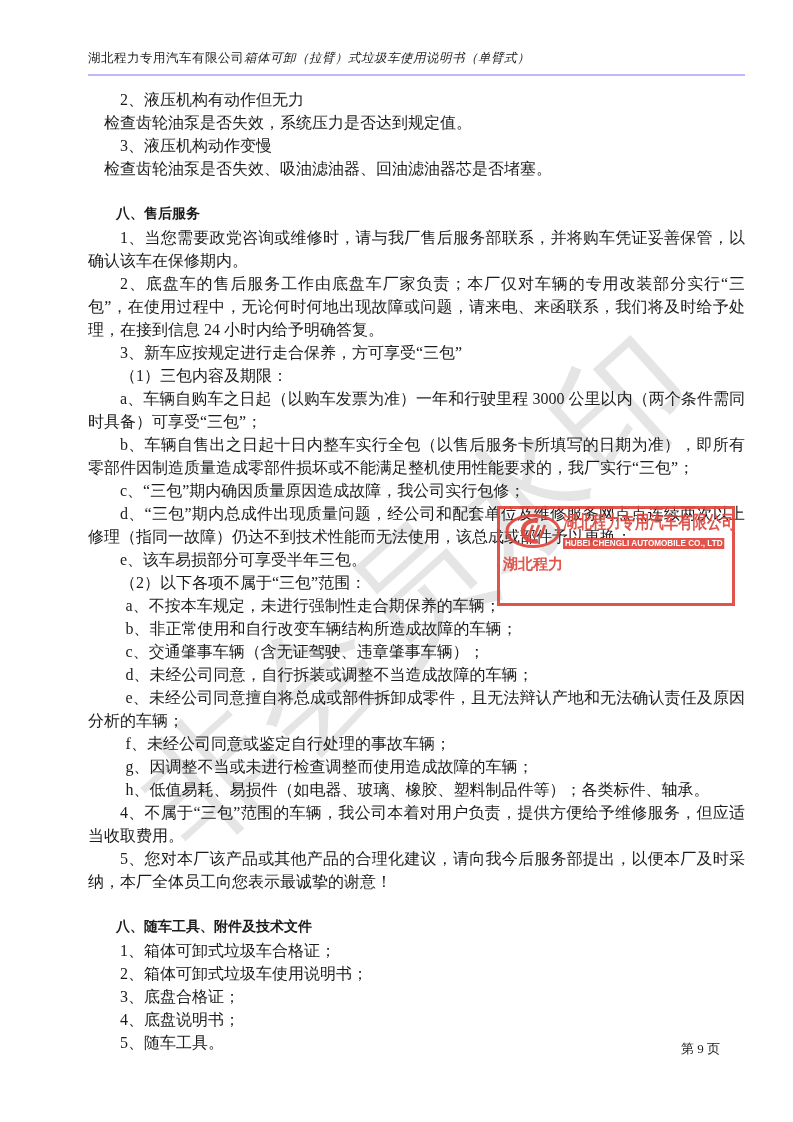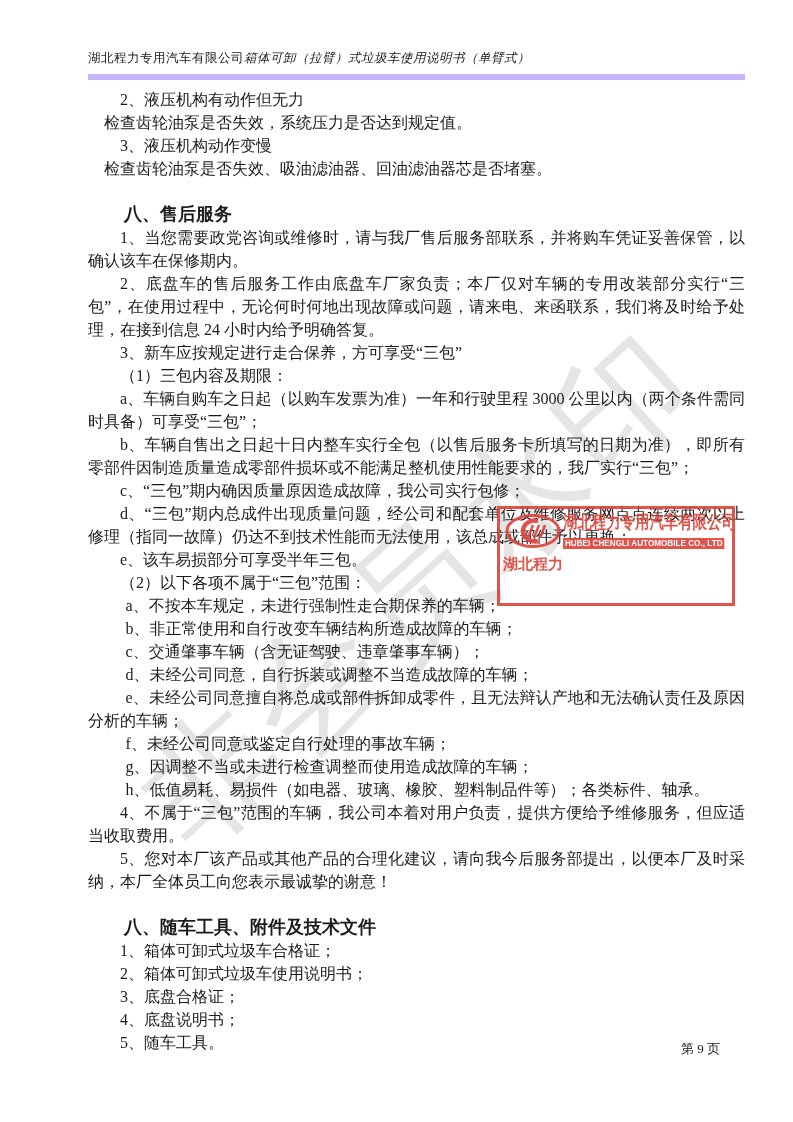--- a/index.html
+++ b/index.html
@@ -7,21 +7,21 @@
     position:relative;
     width:793px;height:1122px;
     background:#ffffff;
     overflow:hidden;
     font-family:"Liberation Serif", serif;
     color:#1b1b1b;
   }
   
   .header{
     position:absolute;left:88px;top:50px;width:657px;
-    border-bottom:6px solid #c4b5fd;
+    border-bottom:2px solid #c4b5fd;
     padding-bottom:7px;
     font-size:12.5px;
     letter-spacing:.5px;
     white-space:nowrap;
   }
   .header .doc-title{font-style:italic;}
   
   .watermark{
     position:absolute;left:60px;top:520px;width:720px;height:140px;
     transform:rotate(-42deg);
@@ -38,22 +38,22 @@
     position:absolute;left:88px;top:88px;width:657px;
     font-size:16px;line-height:23px;
     text-align:justify;
     z-index:1;
   }
   .content p{margin:0;}
   .content p.i1{text-indent:1em;}
   .content p.i2{text-indent:2em;}
   .content p.i2a{text-indent:2.35em;}
   .content h2.sec{
-    font-family:Liberation Serif, serif;
-    font-size:18px;font-weight:bold;
+    font-family:Liberation Mono, monospace;
+    font-size:14px;font-weight:bold;
     line-height:23px;margin:23px 0 0 0;
     text-indent:2em;
   }
   
   .stamp{
     position:absolute;left:497px;top:506px;width:238px;height:100px;
     border:3px solid #e0463c;
     color:#e0463c;
     opacity:.92;
     z-index:2;

